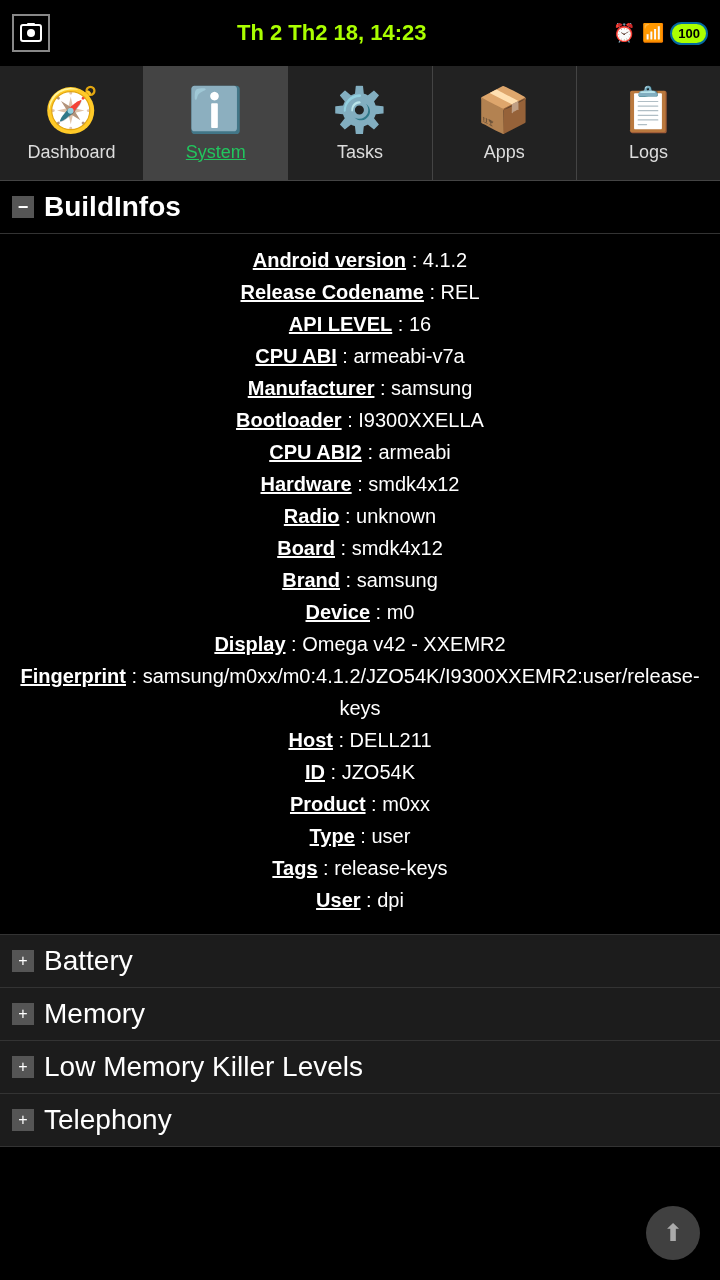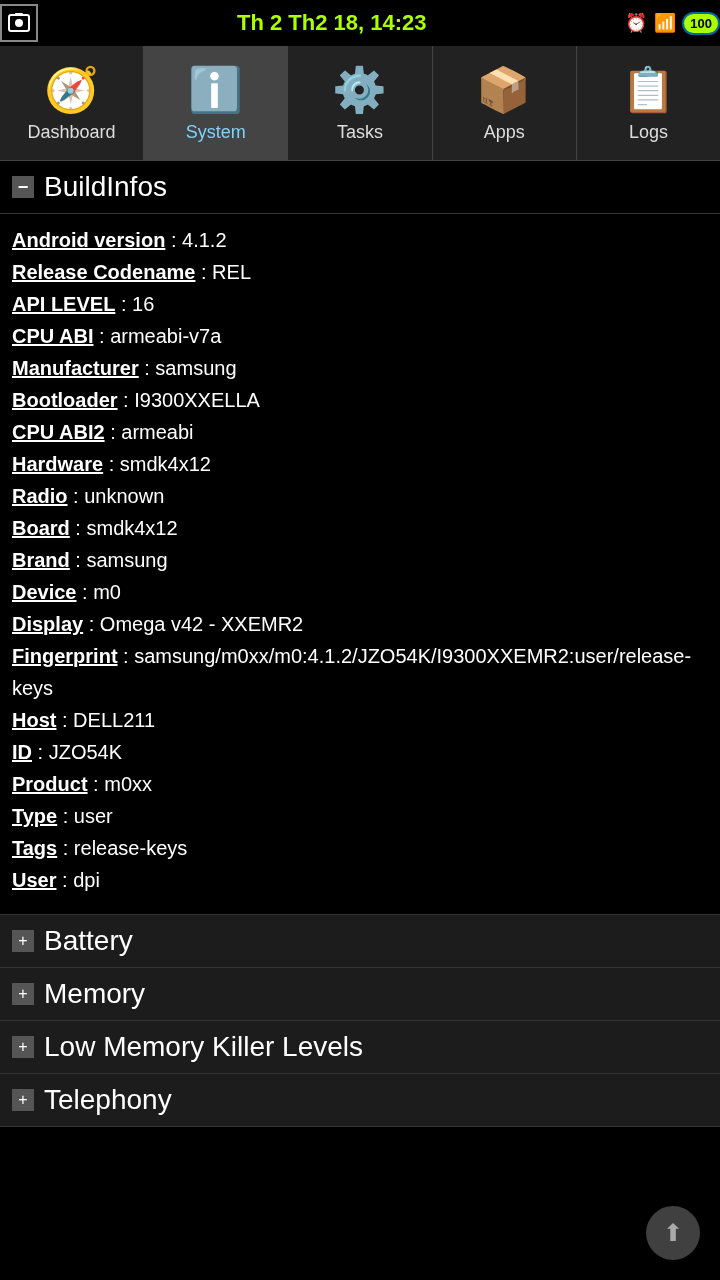--- a/index.html
+++ b/index.html
@@ -8,25 +8,25 @@
       min-height: 1280px;
       background: #000;
       font-family: Arial, sans-serif;
       color: #fff;
       overflow-x: hidden;
     }
 
     
     #status-bar {
       background: #000;
-      height: 46px;
+      height: 66px;
       display: flex;
       align-items: center;
       justify-content: space-between;
-      padding: 0 0;
+      padding: 0 12px;
     }
     #status-left {
       display: flex;
       align-items: center;
     }
     #status-icon {
       width: 38px;
       height: 38px;
       border: 2px solid #888;
       display: flex;
@@ -82,21 +82,22 @@
       background: #444;
     }
     .nav-tab .tab-icon {
       font-size: 44px;
     }
     .nav-tab .tab-label {
       font-size: 18px;
       color: #ddd;
     }
     .nav-tab.active .tab-label {
-      color: #7dd3fc;
+      color: #22c55e;
+      text-decoration: underline;
     }
 
     
     #main-content {
       background: #000;
     }
 
     
     .section-header {
       display: flex;
@@ -138,28 +139,29 @@
       display: flex;
       align-items: center;
       justify-content: center;
       font-size: 18px;
       font-weight: bold;
       color: #fff;
       flex-shrink: 0;
     }
     .build-infos-title {
       font-size: 28px;
-      font-weight: normal;
+      font-weight: bold;
       color: #fff;
     }
 
     
     #build-infos-content {
       padding: 10px 12px 18px 12px;
       border-bottom: 1px solid #333;
+      text-align: center;
     }
     .info-row {
       font-size: 20px;
       line-height: 1.6;
       color: #fff;
     }
     .info-row .info-key {
       font-weight: bold;
       text-decoration: underline;
     }

